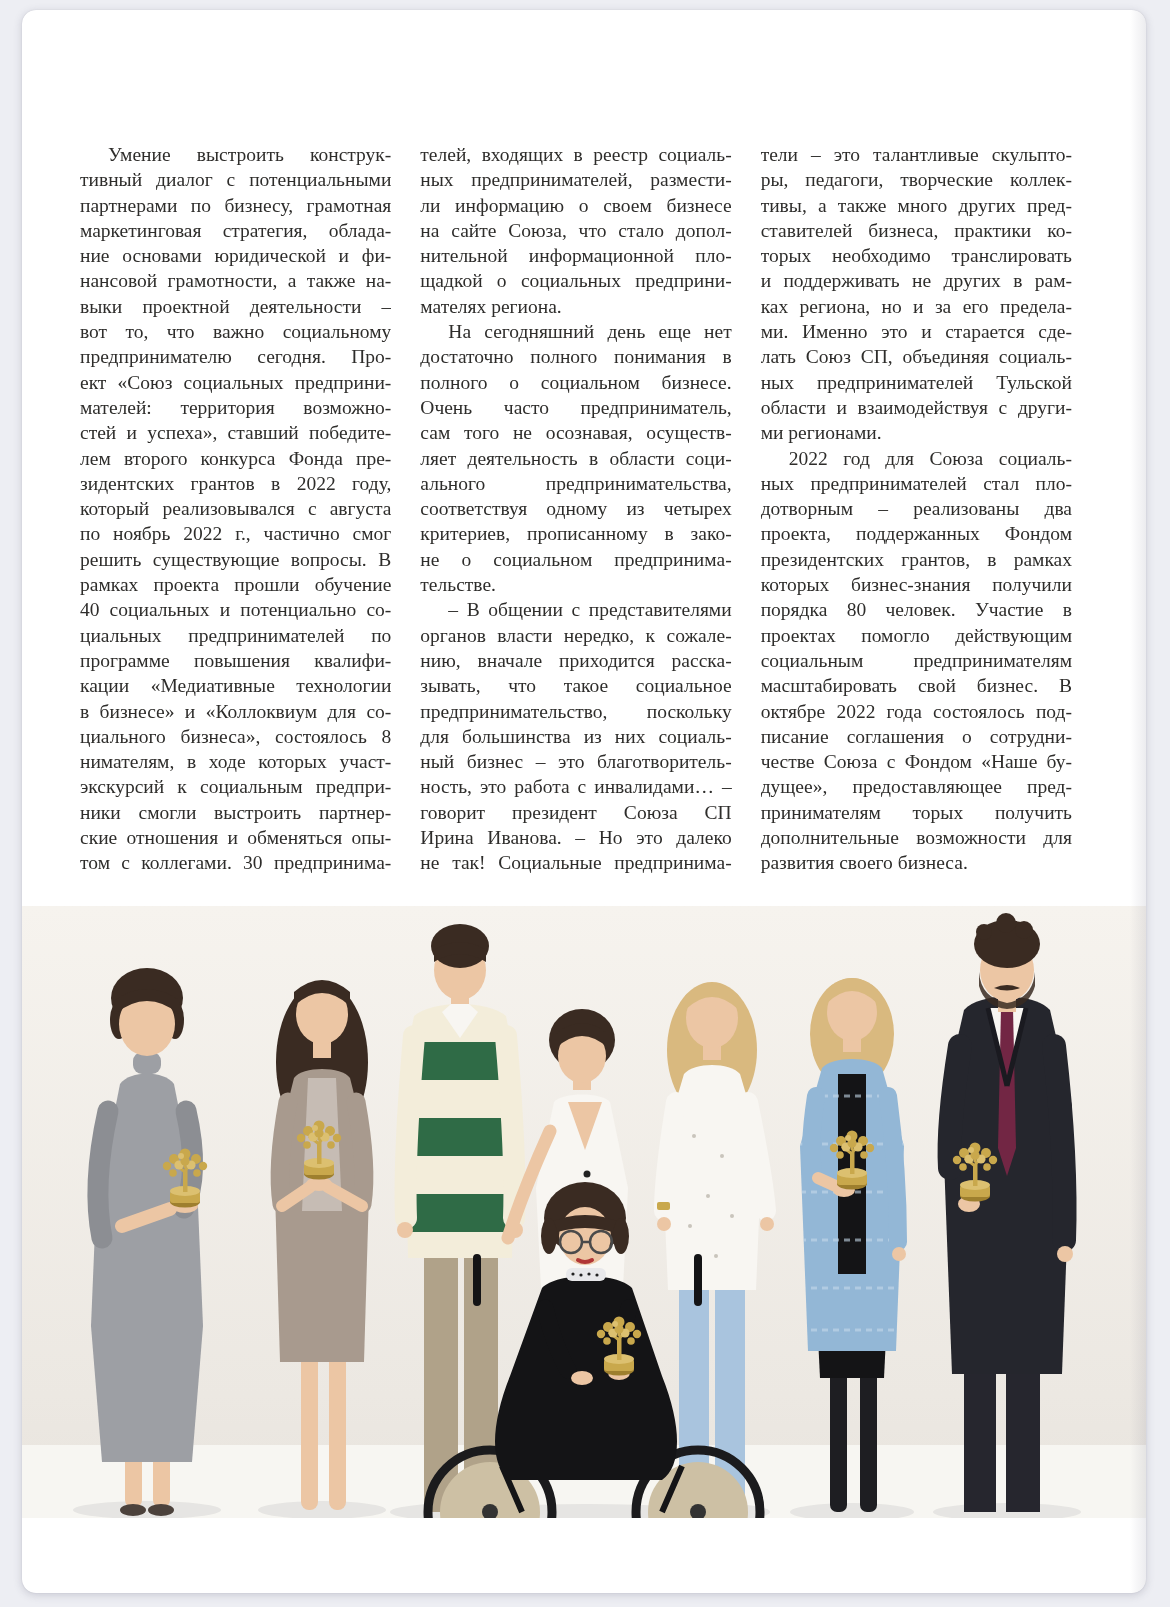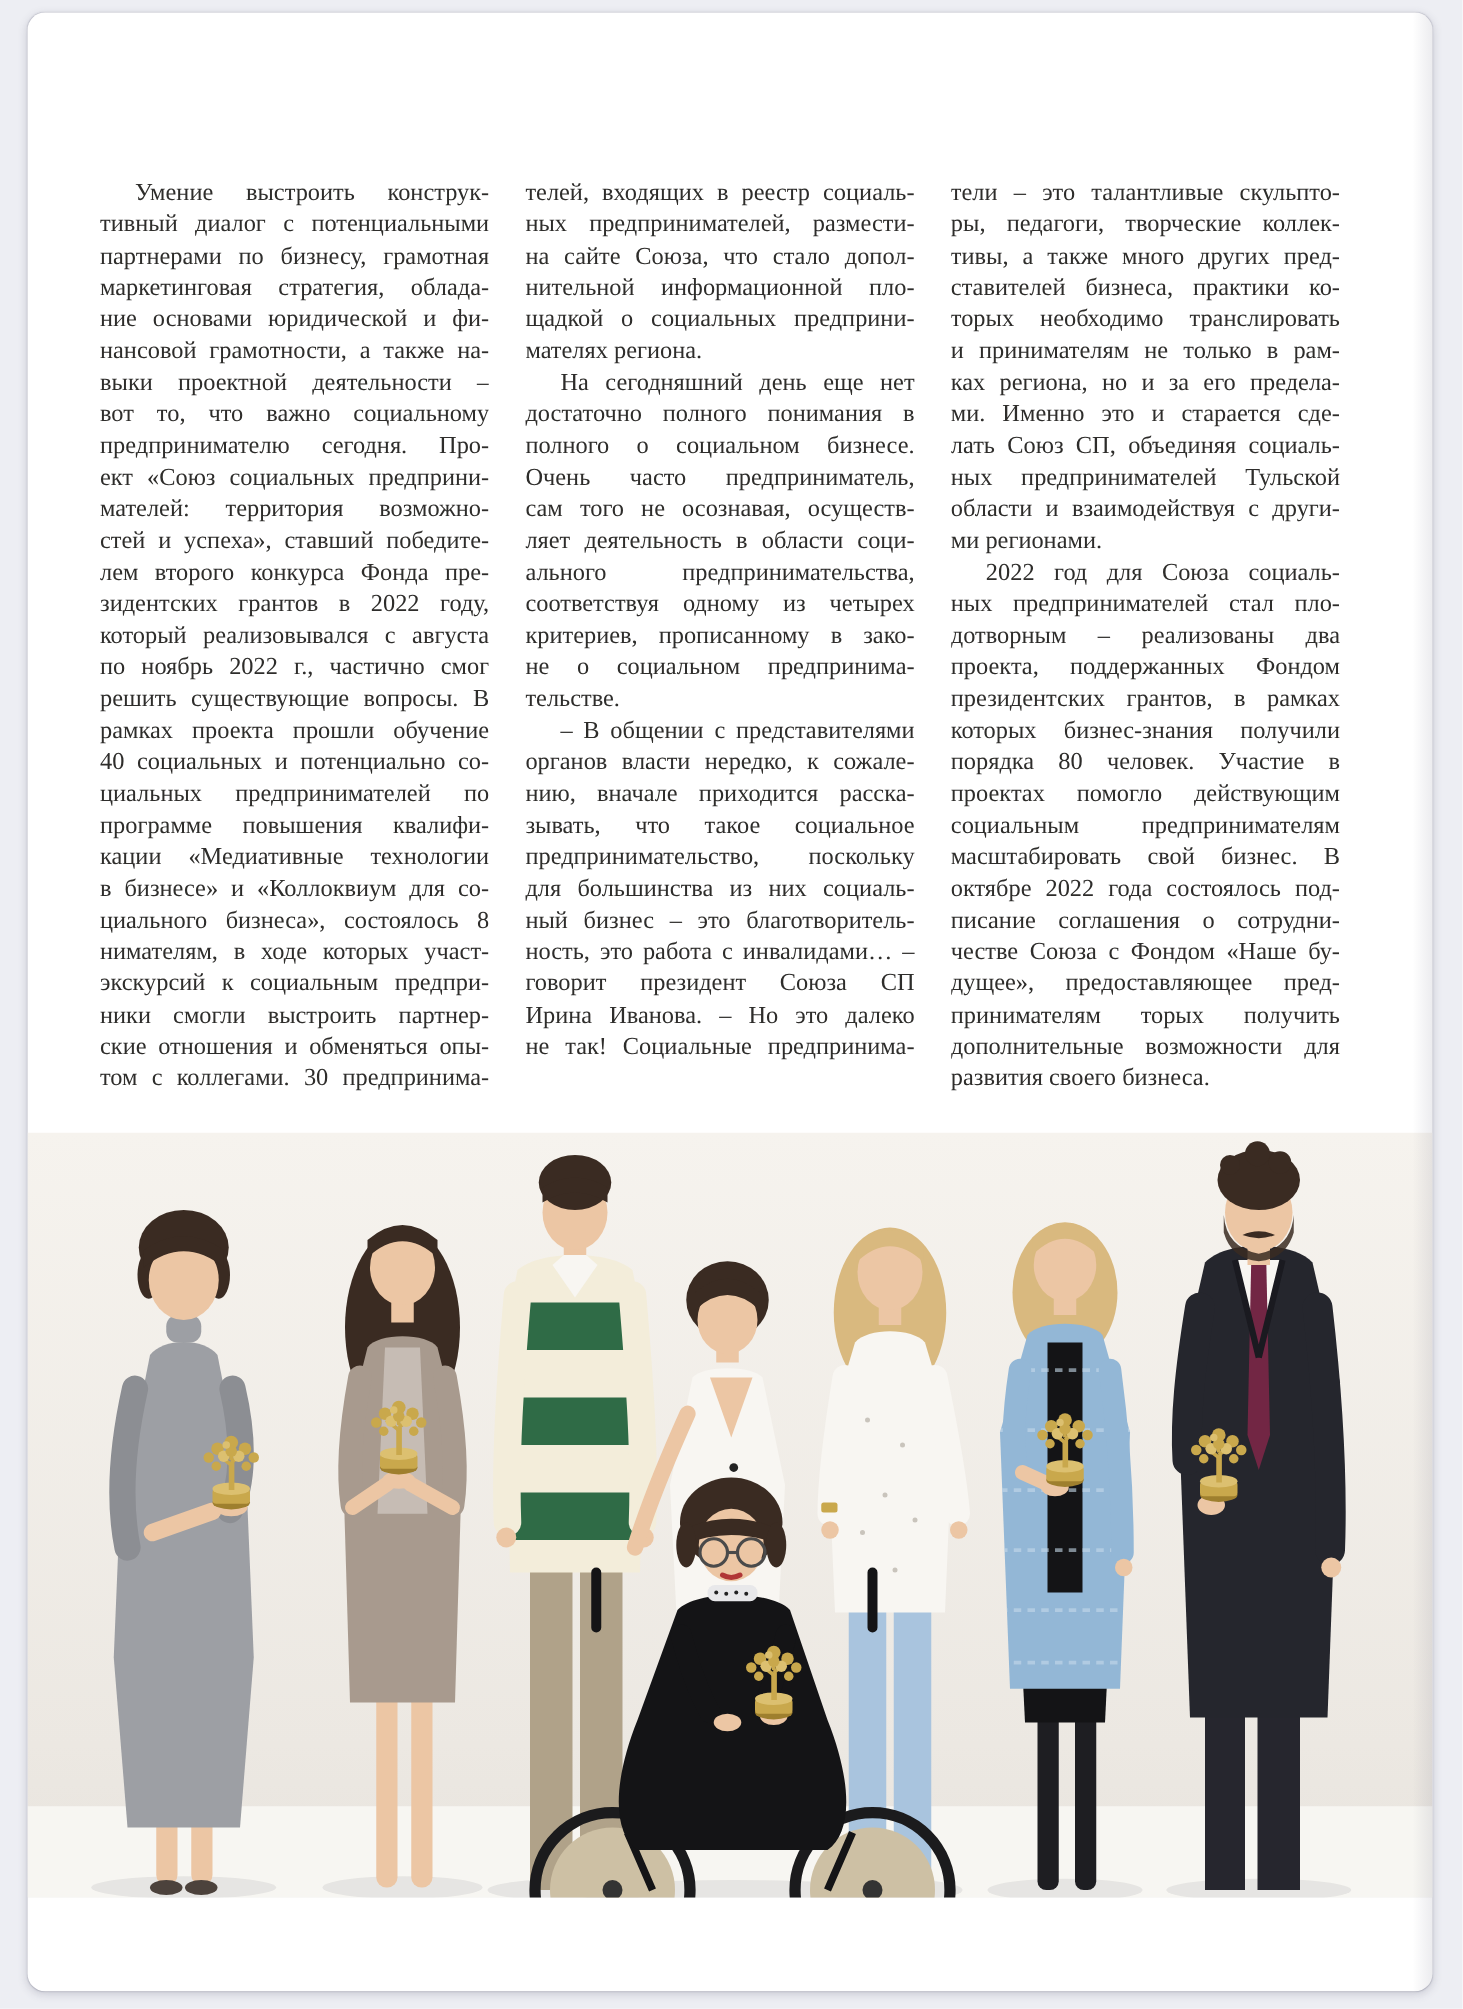--- a/index.html
+++ b/index.html
@@ -100,20 +100,21 @@
         <div class="line">циального бизнеса», состоялось 8</div>
         <div class="line">нимателям, в ходе которых участ-</div>
         <div class="line">экскурсий к социальным предпри-</div>
         <div class="line">ники смогли выстроить партнер-</div>
         <div class="line">ские отношения и обменяться опы-</div>
         <div class="line">том с коллегами. 30 предпринима-</div>
       </div>
     <div class="col">
         <div class="line">телей, входящих в реестр социаль-</div>
         <div class="line">ных предпринимателей, размести-</div>
+        <div class="line">ли информацию о своем бизнесе</div>
         <div class="line">на сайте Союза, что стало допол-</div>
         <div class="line">нительной информационной пло-</div>
         <div class="line">щадкой о социальных предприни-</div>
         <div class="line end">мателях региона.</div>
         <div class="line indent">На сегодняшний день еще нет</div>
         <div class="line">достаточно полного понимания в</div>
         <div class="line">полного о социальном бизнесе.</div>
         <div class="line">Очень часто предприниматель,</div>
         <div class="line">сам того не осознавая, осуществ-</div>
         <div class="line">ляет деятельность в области соци-</div>
@@ -133,21 +134,21 @@
         <div class="line">говорит президент Союза СП</div>
         <div class="line">Ирина Иванова. – Но это далеко</div>
         <div class="line">не так! Социальные предпринима-</div>
       </div>
     <div class="col">
         <div class="line">тели – это талантливые скульпто-</div>
         <div class="line">ры, педагоги, творческие коллек-</div>
         <div class="line">тивы, а также много других пред-</div>
         <div class="line">ставителей бизнеса, практики ко-</div>
         <div class="line">торых необходимо транслировать</div>
-        <div class="line">и принимателям не только в рам-</div>
+        <div class="line">и поддерживать не других в рам-</div>
         <div class="line">ках региона, но и за его предела-</div>
         <div class="line">ми. Именно это и старается сде-</div>
         <div class="line">лать Союз СП, объединяя социаль-</div>
         <div class="line">ных предпринимателей Тульской</div>
         <div class="line">области и взаимодействуя с други-</div>
         <div class="line end">ми регионами.</div>
         <div class="line indent">2022 год для Союза социаль-</div>
         <div class="line">ных предпринимателей стал пло-</div>
         <div class="line">дотворным – реализованы два</div>
         <div class="line">проекта, поддержанных Фондом</div>

